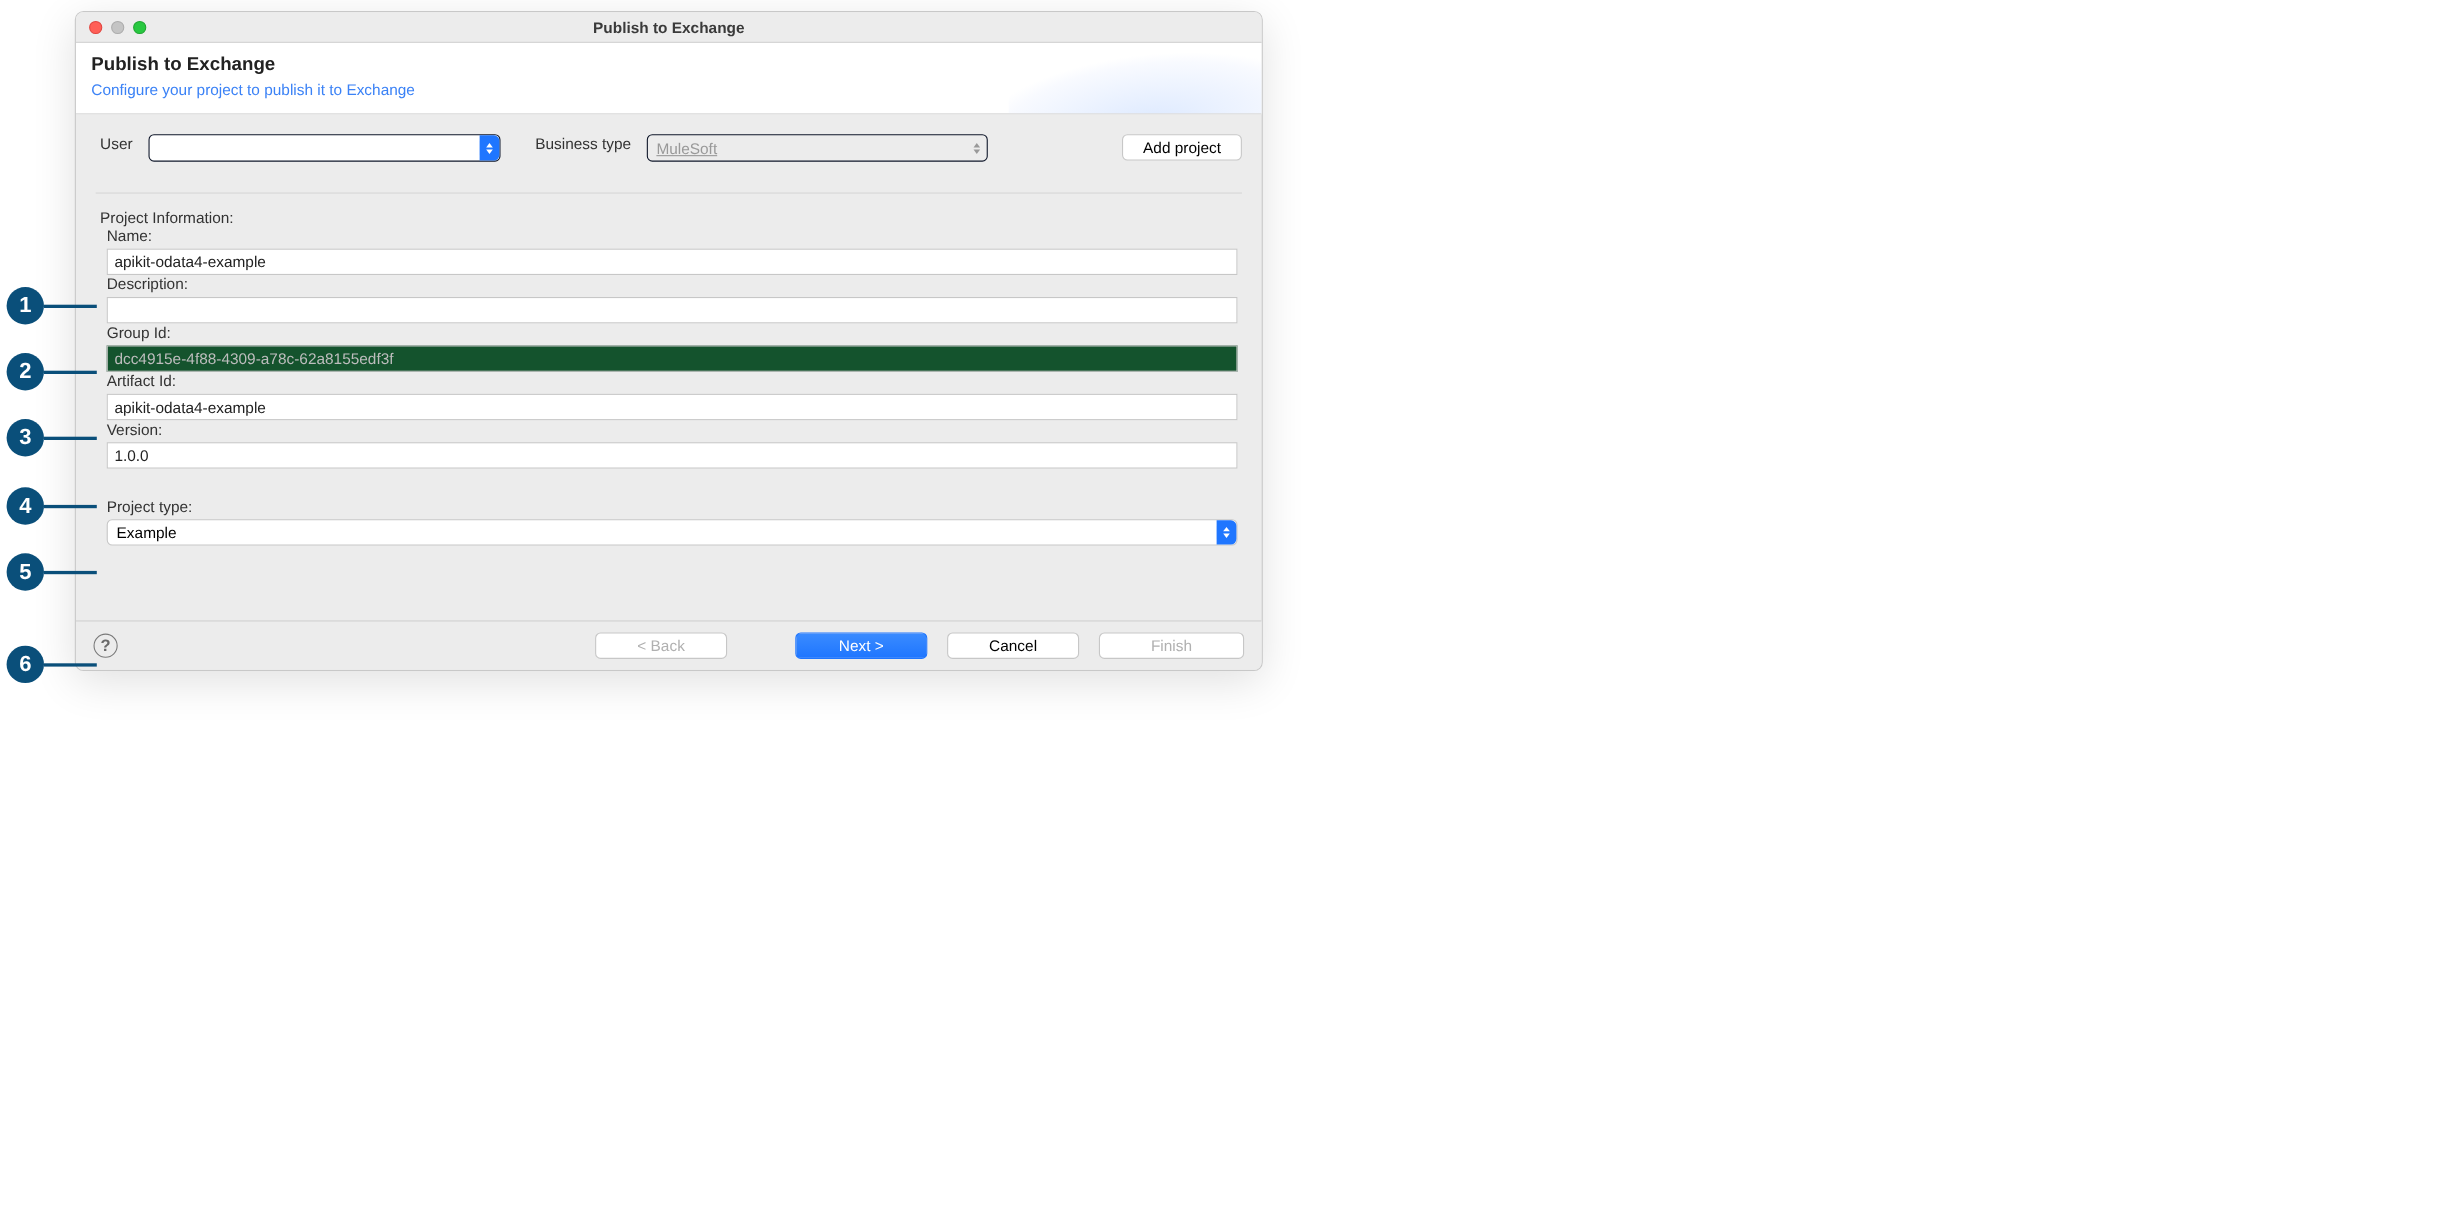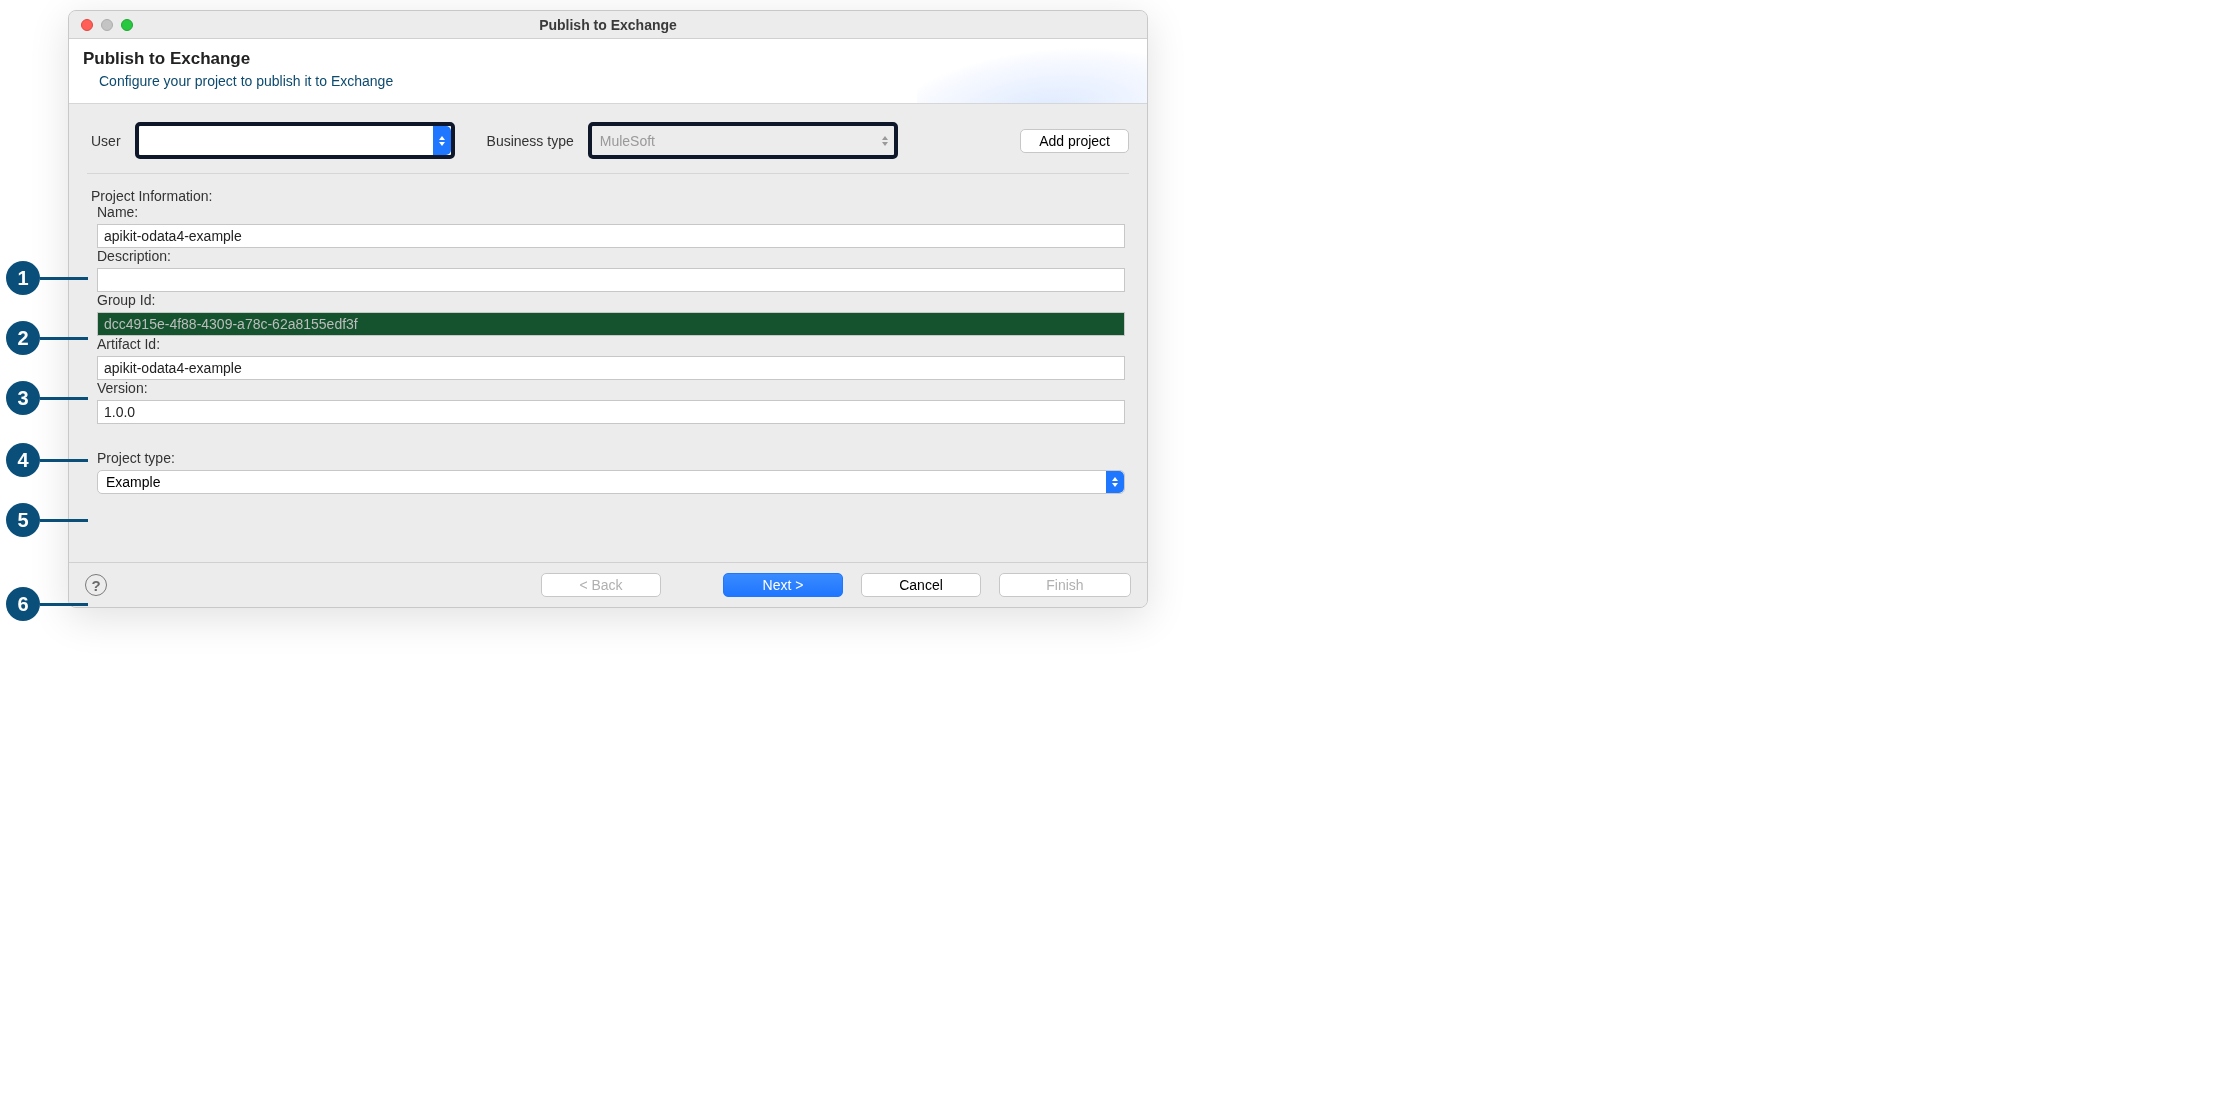--- a/index.html
+++ b/index.html
@@ -77,23 +77,23 @@
       border-bottom: 1px solid #d6d6d6;
       position: relative;
     }
     .header-title {
       font-weight: 700;
       font-size: 17px;
       color: #222;
     }
     .header-sub {
       font-size: 14px;
-      color: #0c4a6e;
+      color: #3b82f6;
       margin-top: 4px;
-      margin-left: 16px;
+      margin-left: 0;
     }
     .header-swoosh {
       position: absolute;
       right: 0;
       top: 0;
       width: 230px;
       height: 100%;
       overflow: hidden;
     }
     .header-swoosh::before {
@@ -105,37 +105,37 @@
       height: 120px;
       border-radius: 50%;
       background: radial-gradient(ellipse at center, rgba(200,220,255,0.6) 0%, rgba(220,230,255,0.2) 60%, transparent 70%);
       transform: rotate(-6deg);
     }
     .content-panel {
       padding: 18px 18px 8px 18px;
     }
     .account-row {
       display: flex;
-      align-items: center;
       gap: 14px;
-      padding-bottom: 14px;
+      padding-bottom: 28px;
       border-bottom: 1px solid #d6d6d6;
       padding-left: 4px;
     }
     .lbl { font-size: 14px; color: #333; }
     .popup-select {
       background: #fff;
-      border: 4px solid #0f172a;
+      border: 1px solid #0f172a;
       border-radius: 5px;
-      height: 37px;
+      height: 25px;
       display: flex;
       align-items: center;
       padding: 0 26px 0 8px;
       position: relative;
       font-size: 14px;
+      text-decoration: underline;
     }
     .popup-select.disabled {
       background: #ececec;
       color: #999;
     }
     .popup-select .endcap {
       position: absolute;
       right: 0; top: 0; bottom: 0;
       width: 18px;
       border-top-right-radius: 5px;

